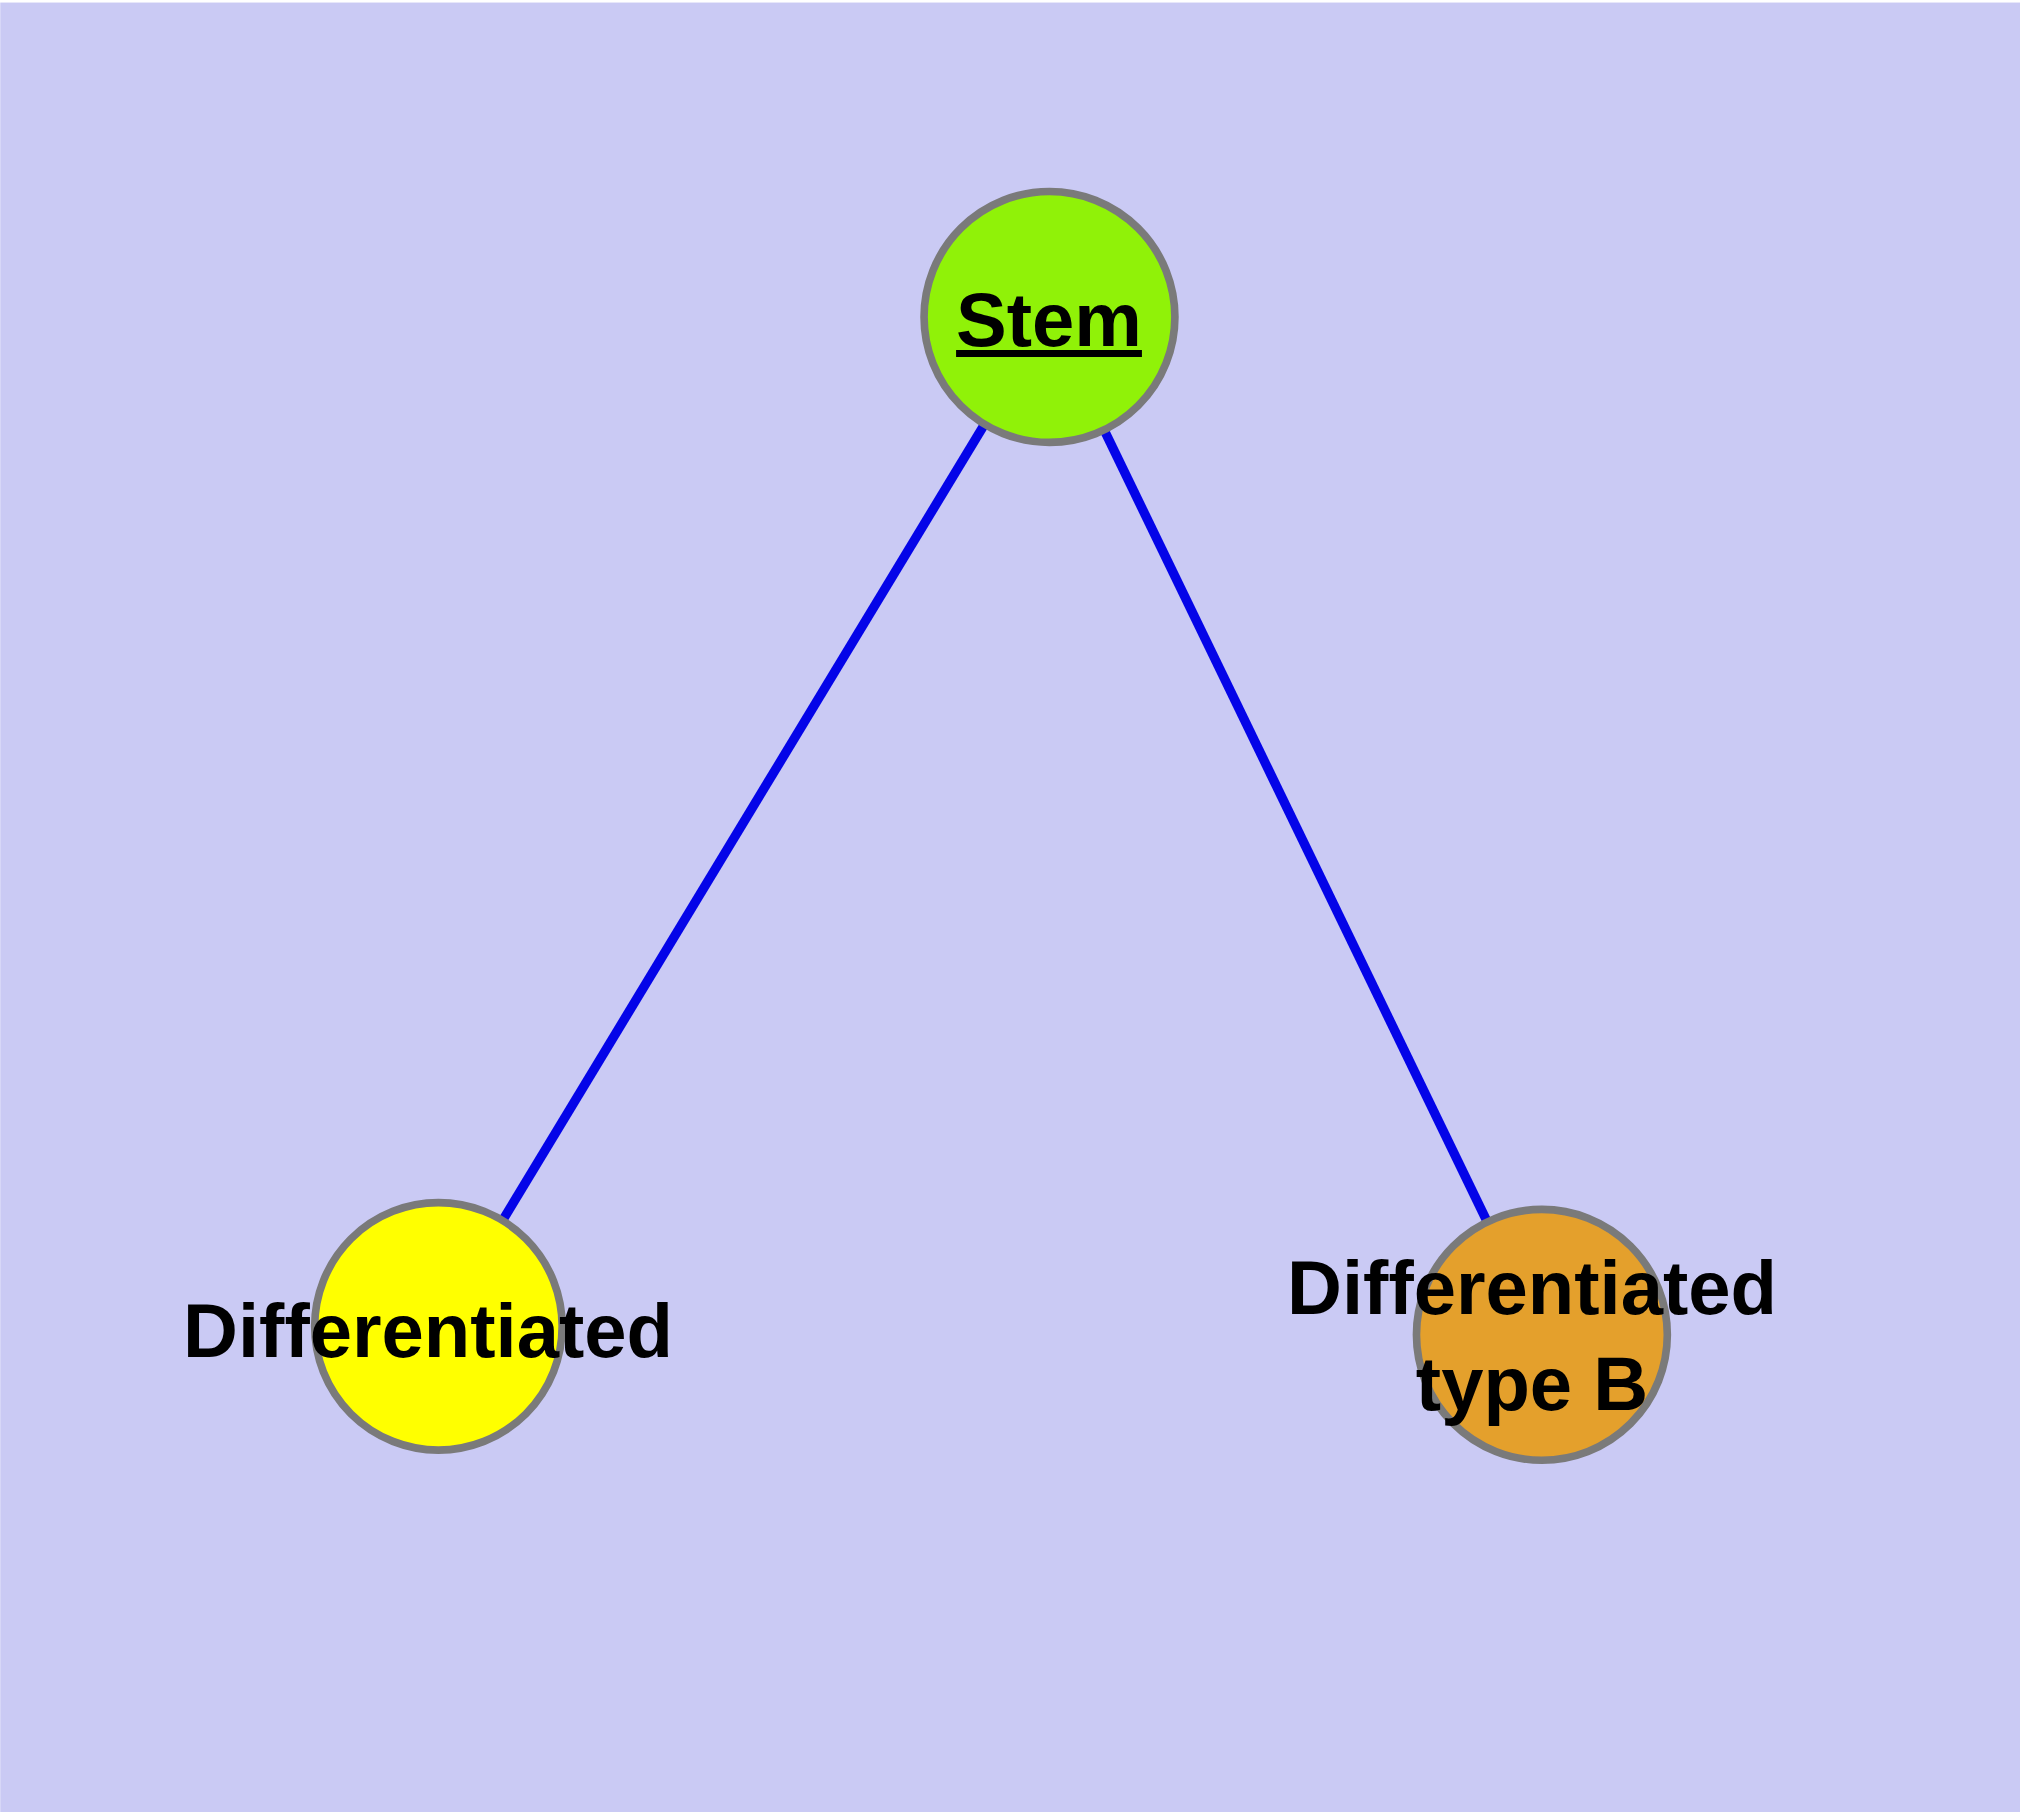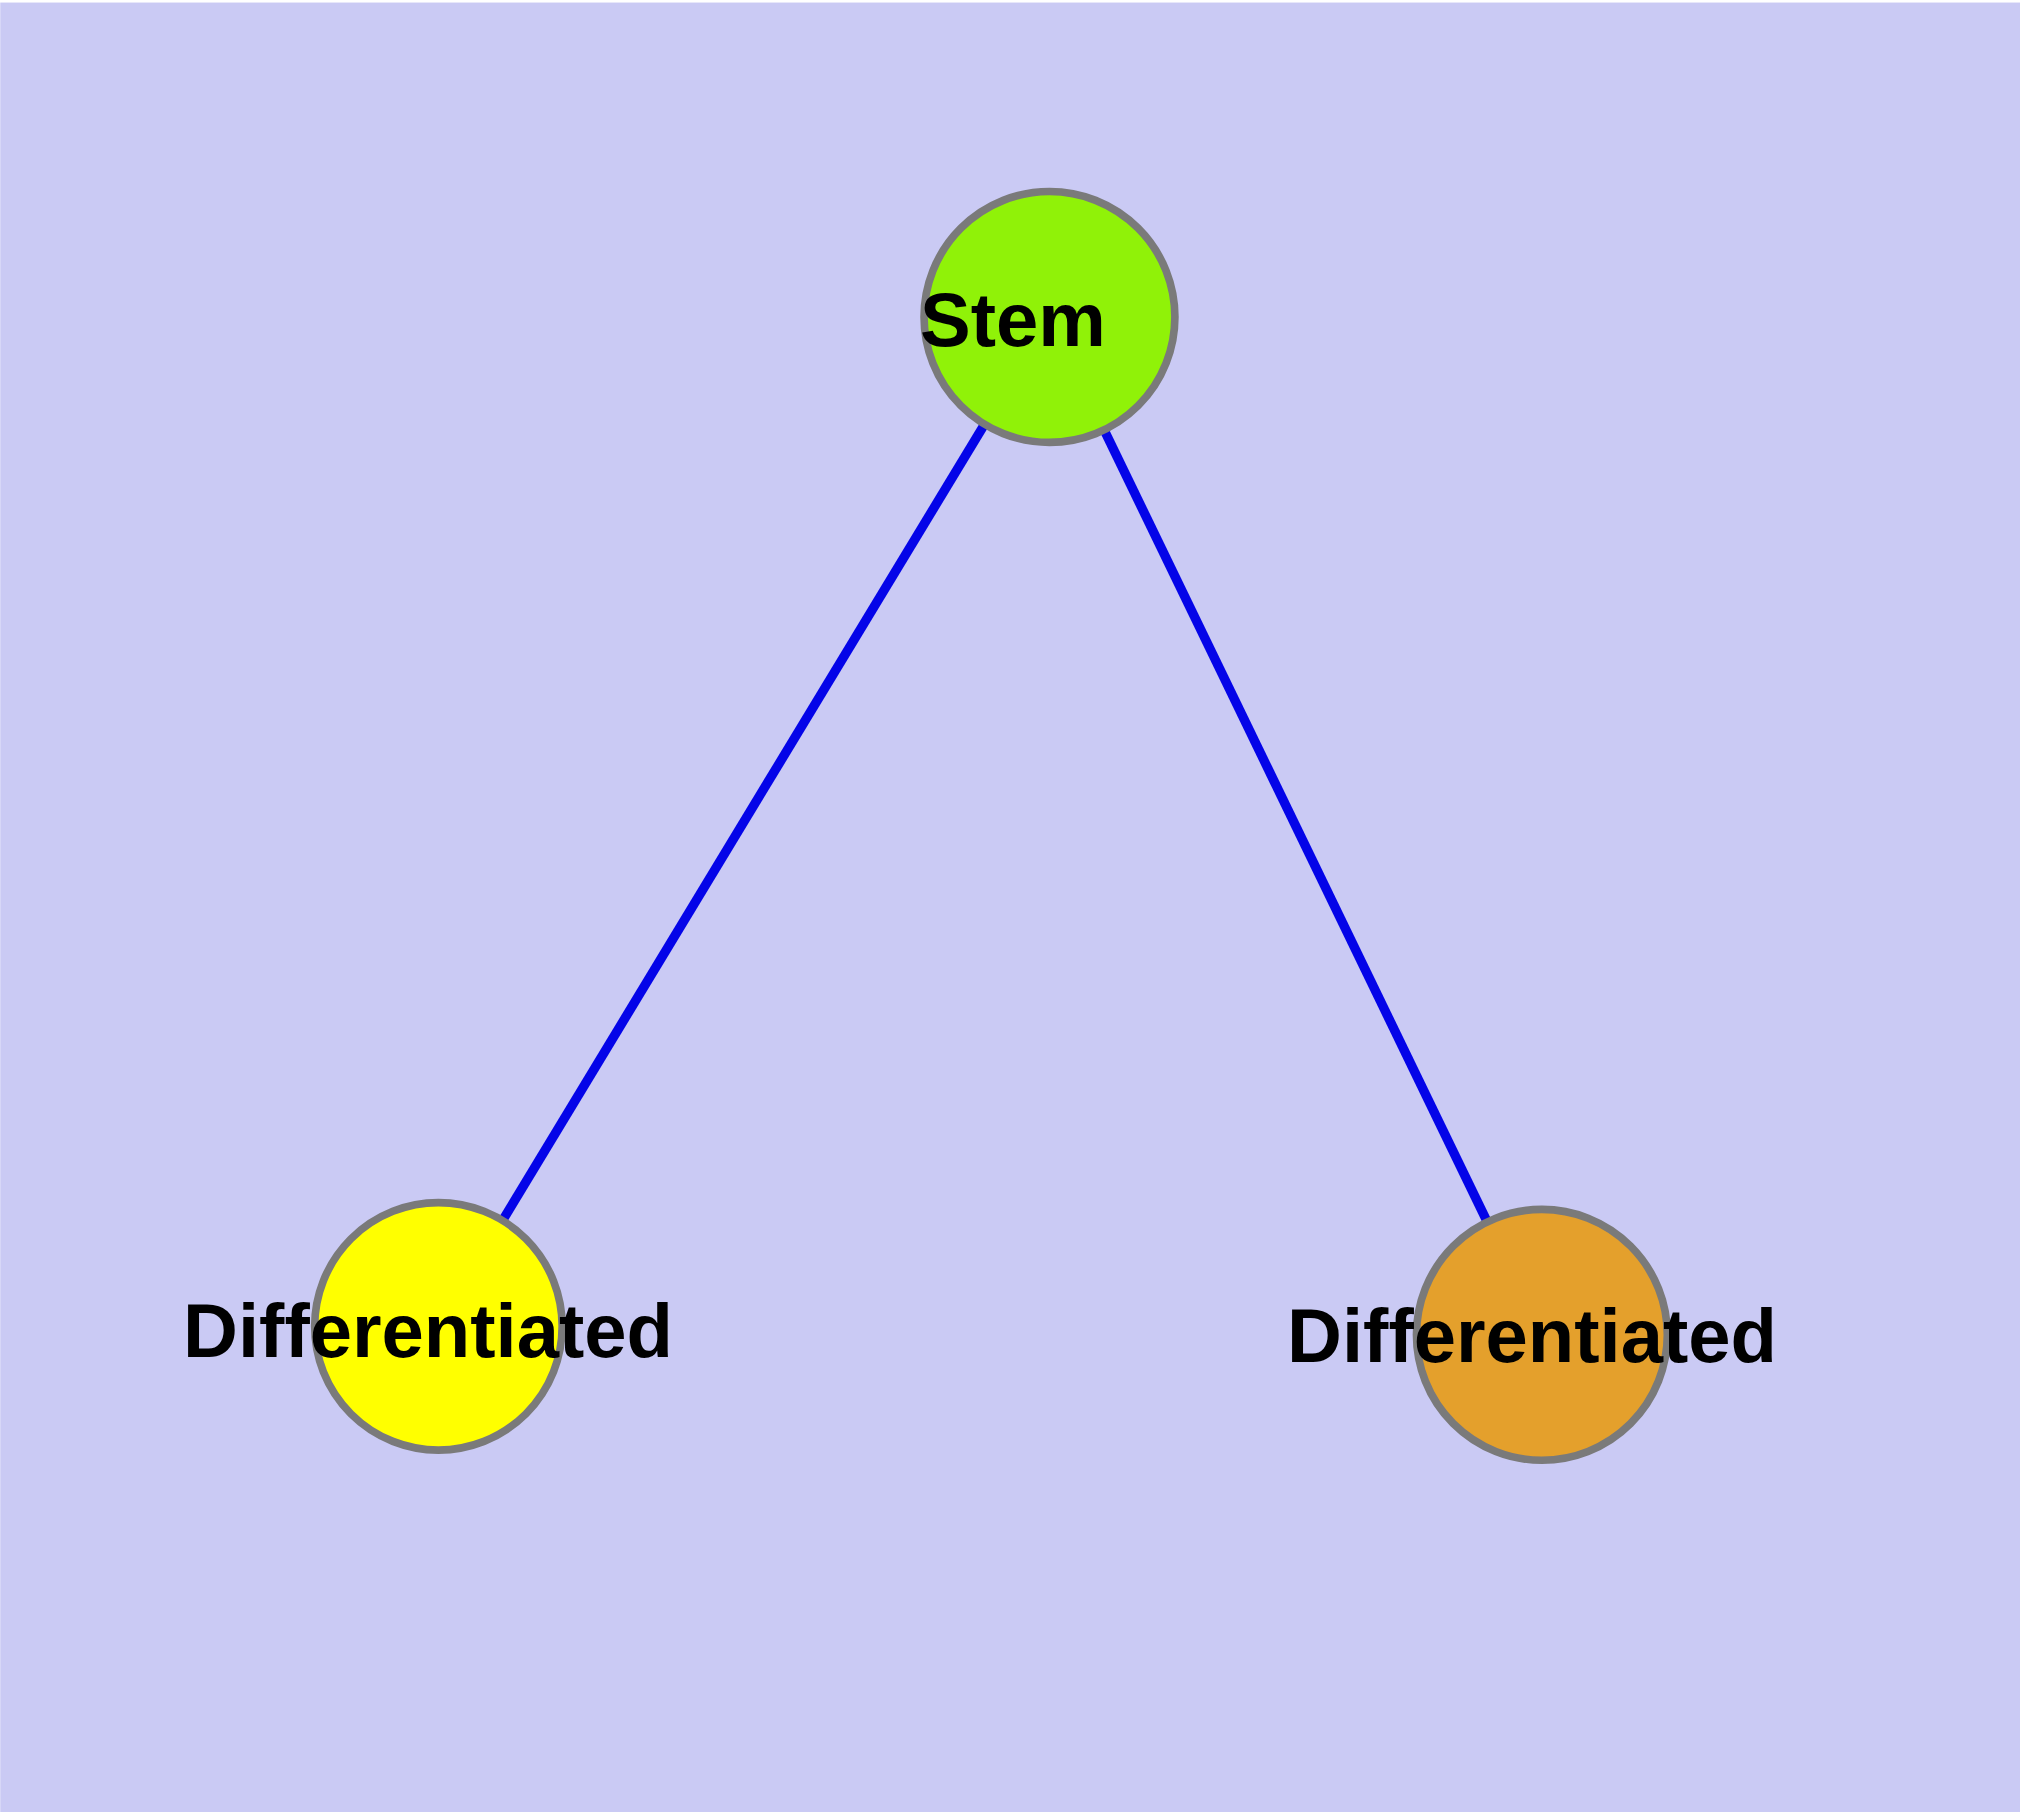--- a/index.html
+++ b/index.html
@@ -25,21 +25,21 @@
     position: absolute;
     transform: translate(-50%, -50%);
     color: #000000;
     font-weight: bold;
     font-size: 76px;
     line-height: 96px;
     text-align: center;
     white-space: nowrap;
     letter-spacing: 0px;
   }
-  .label-stem   { left: 1013px; top: 320px; }
+  .label-stem   { left: 1049px; top: 320px; text-decoration: underline; }
   .label-type-a { left: 428px;  top: 1331px; }
   .label-type-b { left: 1532px; top: 1336px; }
 </style>
 </head>
 <body>
 
 <div class="canvas">
 
   <svg class="graph" width="2021" height="1812" viewBox="0 0 2384 2138">
 
@@ -57,16 +57,17 @@
   </svg>
 
   <div class="node-label label-stem">Stem</div>
 
   <div class="node-label label-type-a">
     <div>Differentiated</div>
   </div>
 
   <div class="node-label label-type-b">
     <div>Differentiated</div>
+    <div>type B</div>
   </div>
 
 </div>
 
 
 </body></html>

